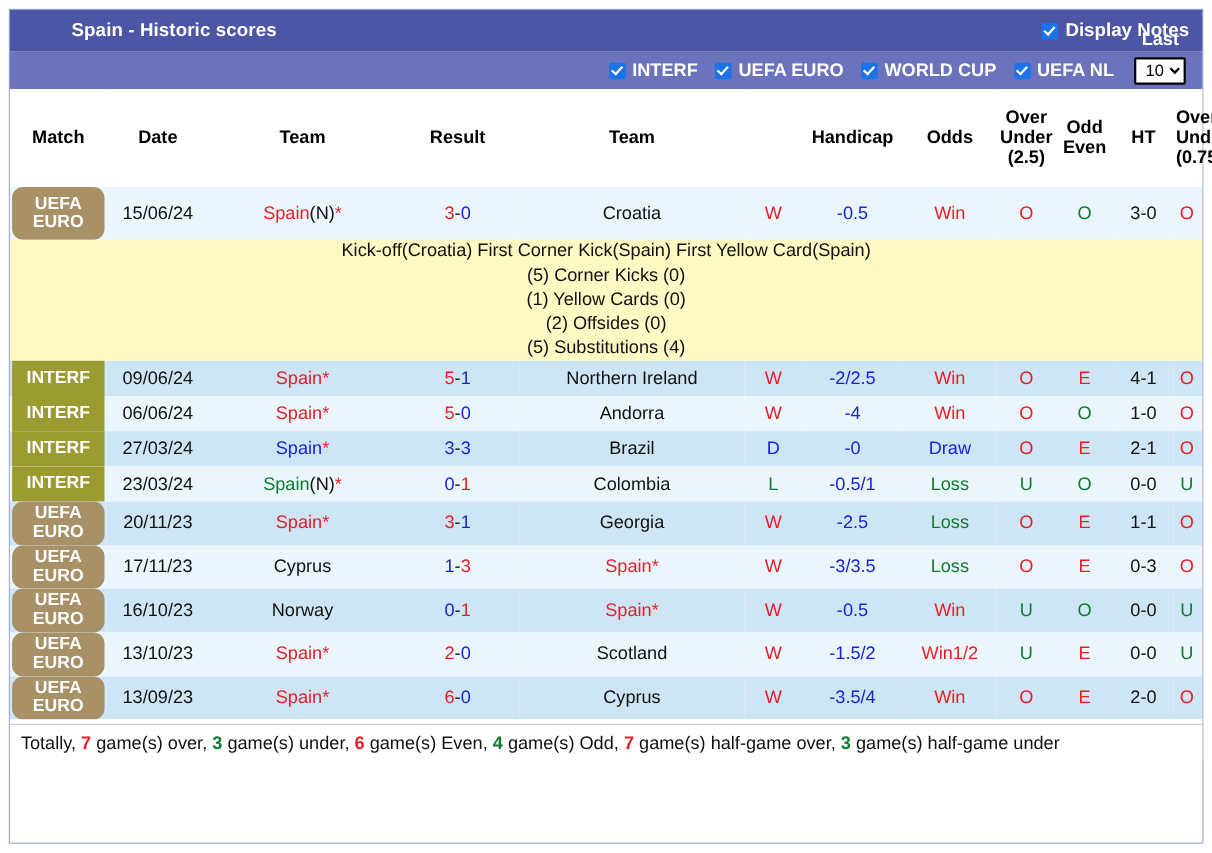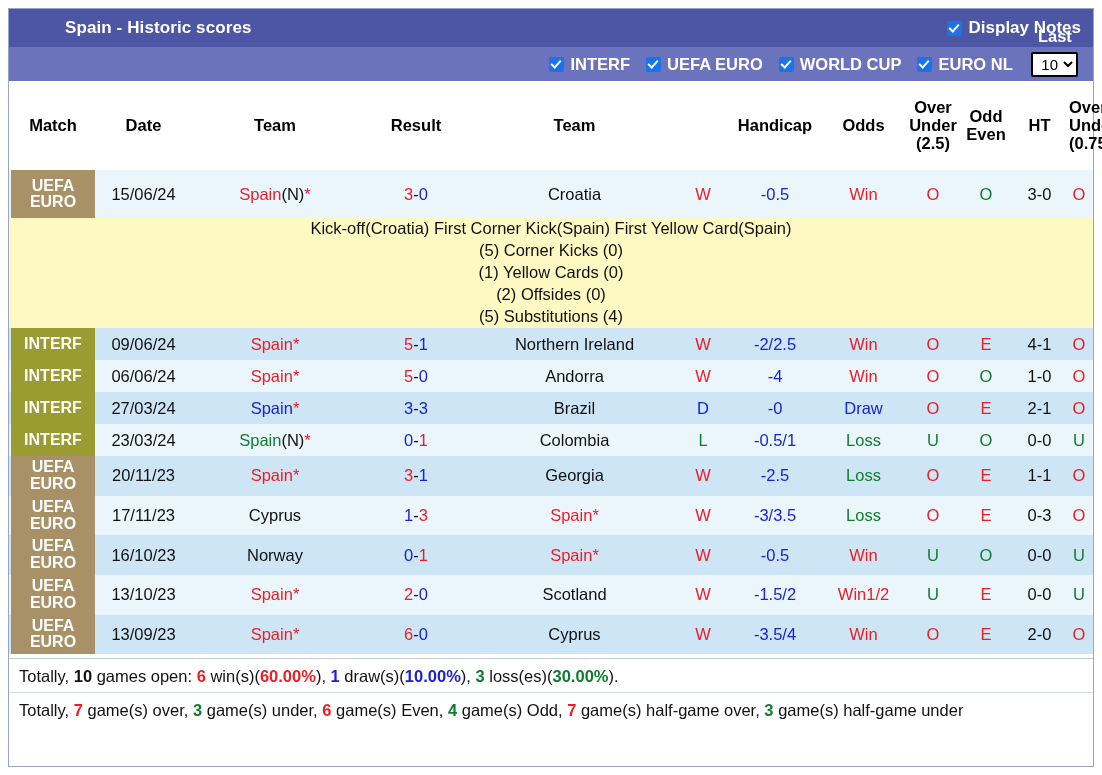--- a/index.html
+++ b/index.html
@@ -63,21 +63,21 @@
   tr.r-light td{background:#eaf6fc;}
   tr.r-dark  td{background:#cde5f5;}
   tr.r-tall td{height:48px;}
 
   td.badgecell{padding:0;width:88px;}
   .badge{
     display:flex;align-items:center;justify-content:center;color:#fff;
     font-size:16px;font-weight:bold;line-height:1.05;text-align:center;
     height:100%;min-height:32px;box-sizing:border-box;
   }
-  .badge.euro{background:#a89067;}
+  .badge.euro{background:#a89067;border-radius:10px;}
   .badge.interf{background:#9a9c32;}
   .badge.two{padding:3px 0;}
 
   .c-red{color:#ee1c25;}
   .c-blue{color:#1a22d6;}
   .c-green{color:#0f7c2e;}
   .c-black{color:#111;}
 
   .notecell{
     background:#fef9c3;font-size:16.5px;color:#111;text-align:center;
@@ -117,21 +117,21 @@
       <div class="filt">
         <span class="cb"></span>
         <span class="fl">UEFA EURO</span>
       </div>
       <div class="filt">
         <span class="cb"></span>
         <span class="fl">WORLD CUP</span>
       </div>
       <div class="filt">
         <span class="cb"></span>
-        <span class="fl">EURO NL</span>
+        <span class="fl">UEFA NL</span>
       </div>
       <div class="lastwrap">
         <span class="lbl">Last</span>
         <select class="games"><option value="5">5</option><option value="10" selected="">10</option><option value="15">15</option><option value="20">20</option><option value="30">30</option></select>
         <span class="lbl">games</span>
       </div>
     </div>
 
     <table class="hist">
       <colgroup>
@@ -373,21 +373,18 @@
             <td><span class="c-red">E</span></td>
             <td><span class="c-black">2-0</span></td>
             <td style="padding-right: 4px;"><span class="c-red">O</span></td>
             <td></td>
           </tr>
         </tbody>
     </table>
 
     <div class="footer">
       <div class="fline">
-        <span>Totally, </span><b>10</b><span> games open: </span><b class="c-red">6</b><span> win(s)(</span><b class="c-red">60.00%</b><span>), </span><b class="c-blue">1</b><span> draw(s)(</span><b class="c-blue">10.00%</b><span>), </span><b class="c-green">3</b><span> loss(es)(</span><b class="c-green">30.00%</b><span>).</span>
-      </div>
-      <div class="fline">
         <span>Totally, </span><b class="c-red">7</b><span> game(s) over, </span><b class="c-green">3</b><span> game(s) under, </span><b class="c-red">6</b><span> game(s) Even, </span><b class="c-green">4</b><span> game(s) Odd, </span><b class="c-red">7</b><span> game(s) half-game over, </span><b class="c-green">3</b><span> game(s) half-game under</span>
       </div>
     </div>
 
   </div>
 </div>
 
 </body></html>

